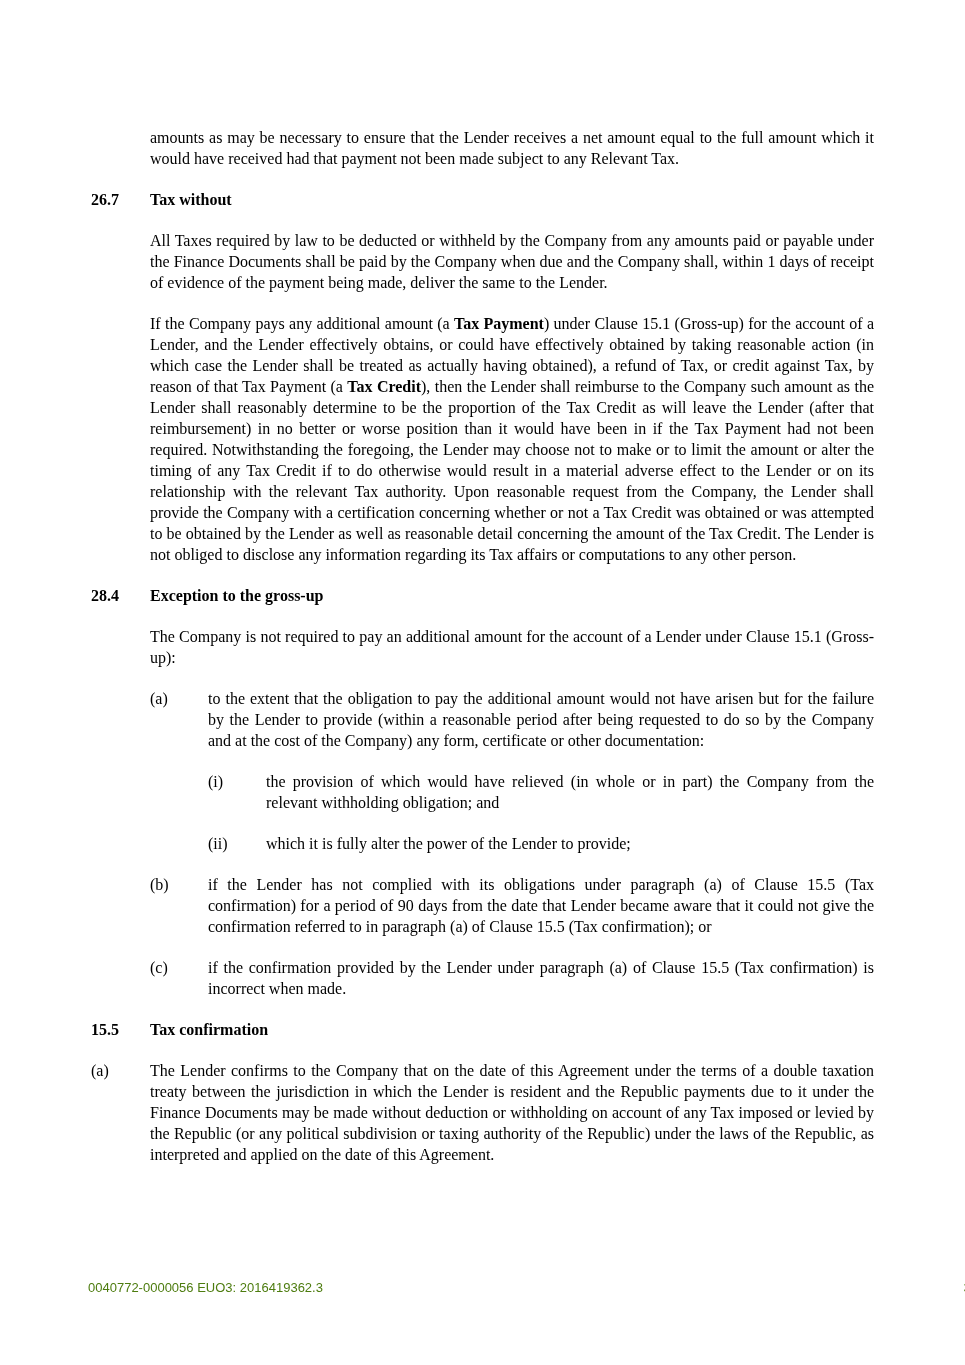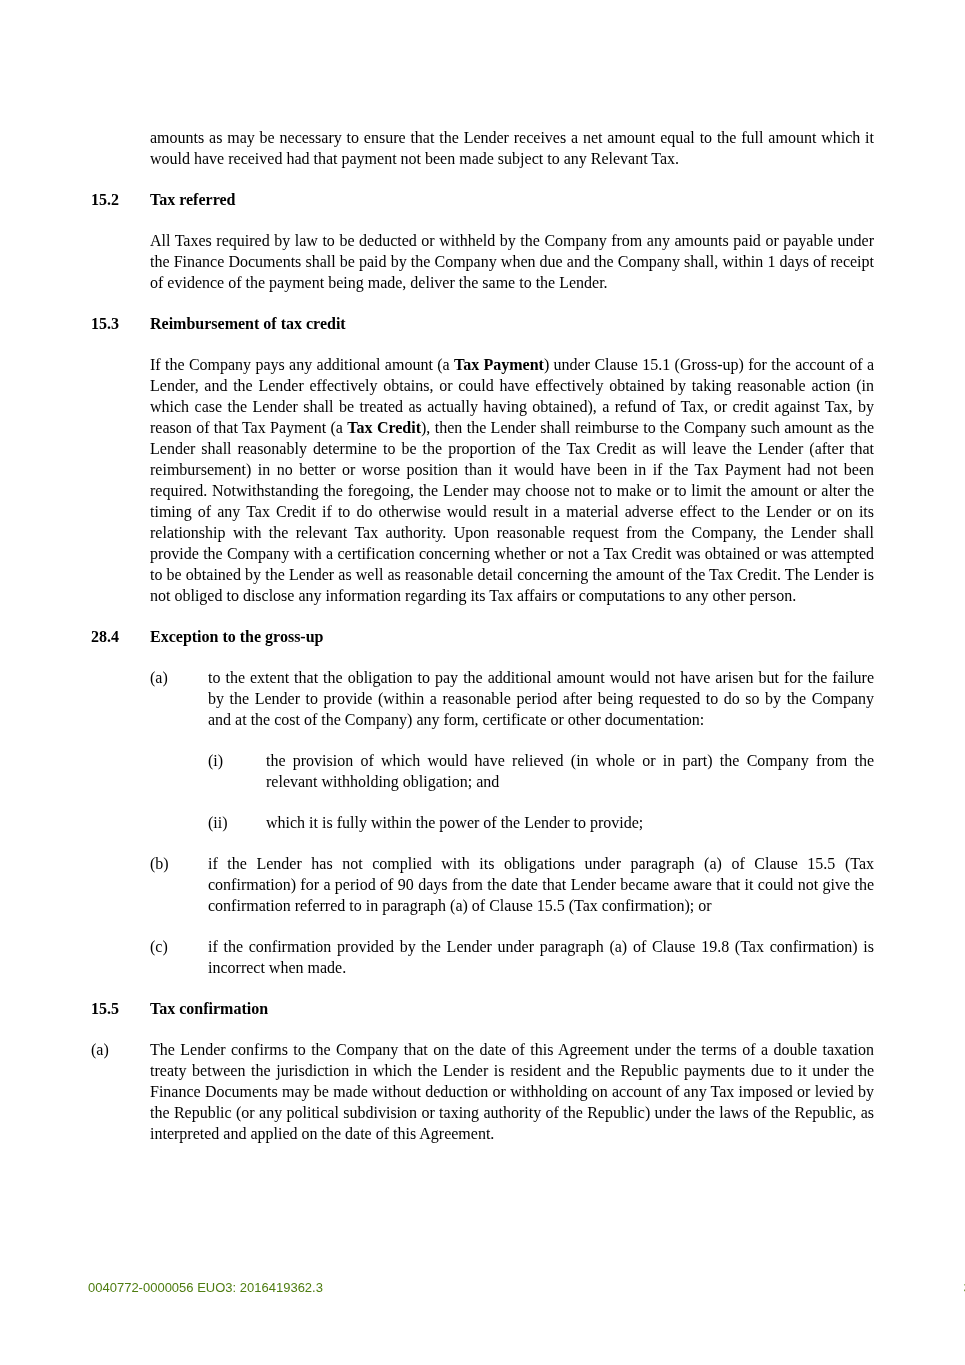--- a/index.html
+++ b/index.html
@@ -81,62 +81,59 @@
 </style>
 </head>
 <body>
 
 <div class="page">
   <div class="content">
 
     <p class="block body-text">amounts as may be necessary to ensure that the Lender receives a net amount equal to the full amount which it would have received had that payment not been made subject to any Relevant Tax.</p>
 
     <div class="block heading">
-      <span class="h-num">15.2</span>
-      <span class="h-title">Tax referred</span>
+      <span class="h-num">26.7</span>
+      <span class="h-title">Tax without</span>
     </div>
 
     <p class="block body-text">All Taxes required by law to be deducted or withheld by the Company from any amounts paid or payable under the Finance Documents shall be paid by the Company when due and the Company shall, within 1 days of receipt of evidence of the payment being made, deliver the same to the Lender.</p>
 
-    <div class="block heading">
-      <span class="h-num">15.3</span>
-      <span class="h-title">Reimbursement of tax credit</span>
-    </div>
 
     <p class="block body-text"><span>If the Company pays any additional amount (a </span><b>Tax Payment</b><span>) under Clause 15.1 (Gross-up) for the account of a Lender, and the Lender effectively obtains, or could have effectively obtained by taking reasonable action (in which case the Lender shall be treated as actually having obtained), a refund of Tax, or credit against Tax, by reason of that Tax Payment (a </span><b>Tax Credit</b><span>), then the Lender shall reimburse to the Company such amount as the Lender shall reasonably determine to be the proportion of the Tax Credit as will leave the Lender (after that reimbursement) in no better or worse position than it would have been in if the Tax Payment had not been required. Notwithstanding the foregoing, the Lender may choose not to make or to limit the amount or alter the timing of any Tax Credit if to do otherwise would result in a material adverse effect to the Lender or on its relationship with the relevant Tax authority. Upon reasonable request from the Company, the Lender shall provide the Company with a certification concerning whether or not a Tax Credit was obtained or was attempted to be obtained by the Lender as well as reasonable detail concerning the amount of the Tax Credit. The Lender is not obliged to disclose any information regarding its Tax affairs or computations to any other person.</span></p>
 
     <div class="block heading">
       <span class="h-num">28.4</span>
       <span class="h-title">Exception to the gross-up</span>
     </div>
 
+    <p class="block body-text">The Company is not required to pay an additional amount for the account of a Lender under Clause 15.1 (Gross-up):</p>
 
     <div class="block item level1">
       <span class="item-label">(a)</span>
       <span class="item-text">to the extent that the obligation to pay the additional amount would not have arisen but for the failure by the Lender to provide (within a reasonable period after being requested to do so by the Company and at the cost of the Company) any form, certificate or other documentation:</span>
     </div>
 
     <div class="block item level2">
       <span class="item-label">(i)</span>
       <span class="item-text">the provision of which would have relieved (in whole or in part) the Company from the relevant withholding obligation; and</span>
     </div>
 
     <div class="block item level2">
       <span class="item-label">(ii)</span>
-      <span class="item-text">which it is fully within the power of the Lender to provide;</span>
+      <span class="item-text">which it is fully alter the power of the Lender to provide;</span>
     </div>
 
     <div class="block item level1">
       <span class="item-label">(b)</span>
       <span class="item-text">if the Lender has not complied with its obligations under paragraph (a) of Clause 15.5 (Tax confirmation) for a period of 90 days from the date that Lender became aware that it could not give the confirmation referred to in paragraph (a) of Clause 15.5 (Tax confirmation); or</span>
     </div>
 
     <div class="block item level1">
       <span class="item-label">(c)</span>
-      <span class="item-text">if the confirmation provided by the Lender under paragraph (a) of Clause 19.8 (Tax confirmation) is incorrect when made.</span>
+      <span class="item-text">if the confirmation provided by the Lender under paragraph (a) of Clause 15.5 (Tax confirmation) is incorrect when made.</span>
     </div>
 
     <div class="block heading">
       <span class="h-num">15.5</span>
       <span class="h-title">Tax confirmation</span>
     </div>
 
     <div class="block item level0">
       <span class="item-label">(a)</span>
       <span class="item-text">The Lender confirms to the Company that on the date of this Agreement under the terms of a double taxation treaty between the jurisdiction in which the Lender is resident and the Republic payments due to it under the Finance Documents may be made without deduction or withholding on account of any Tax imposed or levied by the Republic (or any political subdivision or taxing authority of the Republic) under the laws of the Republic, as interpreted and applied on the date of this Agreement.</span>

